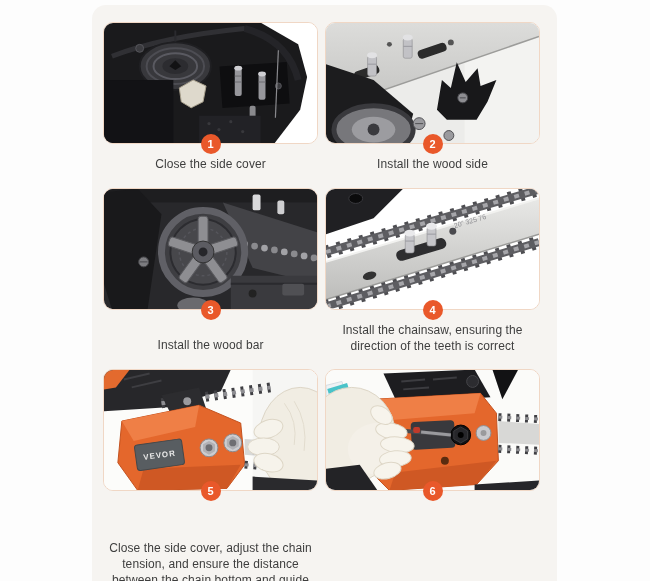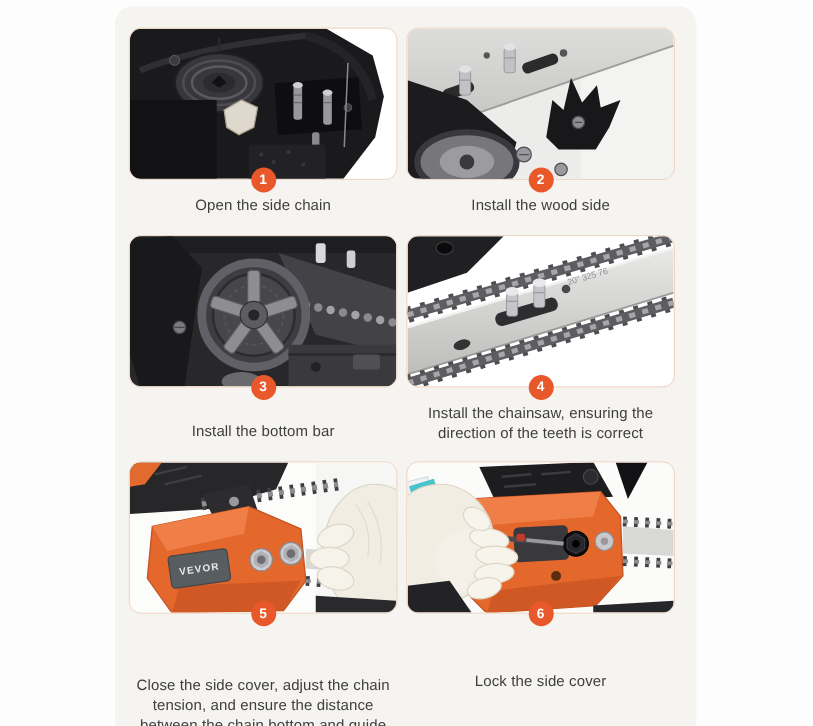--- a/index.html
+++ b/index.html
@@ -57,21 +57,21 @@
         <circle cx="128" cy="100" r="1.6" fill="#38383c"></circle>
           <circle cx="140" cy="110" r="1.6" fill="#38383c"></circle>
         <rect x="0" y="58" width="70" height="64" fill="#121215"></rect>
         <circle cx="36" cy="26" r="4" fill="#3c3c40" stroke="#55555a"></circle>
         <circle cx="176" cy="64" r="3" fill="#3c3c40" stroke="#55555a"></circle>
         <line x1="176" y1="28" x2="173" y2="96" stroke="#8a8a8e" stroke-width="1.2"></line>
       </svg>
     </div>
     <div class="badge">1</div>
   </div>
-  <div class="caption cap1">Open the side chain</div>
+  <div class="caption cap1">Close the side cover</div>
 
   <div class="card c2">
     <div class="photo">
       <svg viewBox="0 0 215 122" preserveAspectRatio="xMidYMid slice">
         <defs>
           <linearGradient id="g2bar" x1="0" y1="0" x2="0" y2="1">
             <stop offset="0" stop-color="#e8e8e6"></stop>
               <stop offset="1" stop-color="#c3c3c1"></stop>
           </linearGradient>
         </defs>
@@ -144,21 +144,21 @@
         </g>
         <rect x="128" y="88" width="87" height="34" fill="#3a3a3e"></rect>
         <line x1="128" y1="96" x2="215" y2="96" stroke="#2a2a2e" stroke-width="2"></line>
         <circle cx="150" cy="106" r="4" fill="#222222"></circle>
         <rect x="180" y="96" width="22" height="12" rx="2" fill="#505054"></rect>
         <ellipse cx="90" cy="118" rx="16" ry="8" fill="#6a6a6e"></ellipse>
       </svg>
     </div>
     <div class="badge">3</div>
   </div>
-  <div class="caption cap3">Install the bottom bar</div>
+  <div class="caption cap3">Install the wood bar</div>
 
   <div class="card c4">
     <div class="photo">
       <svg viewBox="0 0 215 122" preserveAspectRatio="xMidYMid slice">
         <defs>
           <linearGradient id="g4bar" x1="0" y1="0" x2="0" y2="1">
             <stop offset="0" stop-color="#e8e8e6"></stop>
               <stop offset="1" stop-color="#bdbdbb"></stop>
           </linearGradient>
         </defs>
@@ -287,14 +287,13 @@
         <path d="M174,48 L215,50" fill="none" stroke="#3f3f43" stroke-width="8" stroke-dasharray="3 6"></path>
         <path d="M174,48 L215,50" fill="none" stroke="#8e8e92" stroke-width="3" stroke-dasharray="4 5"></path>
         <path d="M174,80 L215,82" fill="none" stroke="#3f3f43" stroke-width="8" stroke-dasharray="3 6"></path>
         <path d="M174,80 L215,82" fill="none" stroke="#8e8e92" stroke-width="3" stroke-dasharray="4 5"></path>
         <path d="M150,116 L215,112 L215,122 L150,122 Z" fill="#26262a"></path>
         <path d="M0,100 L34,96 L52,122 L0,122 Z" fill="#232326"></path>
       </svg>
     </div>
     <div class="badge">6</div>
   </div>
-  <div class="caption cap6">Lock the side cover</div>
 </div>
 
 </body></html>

